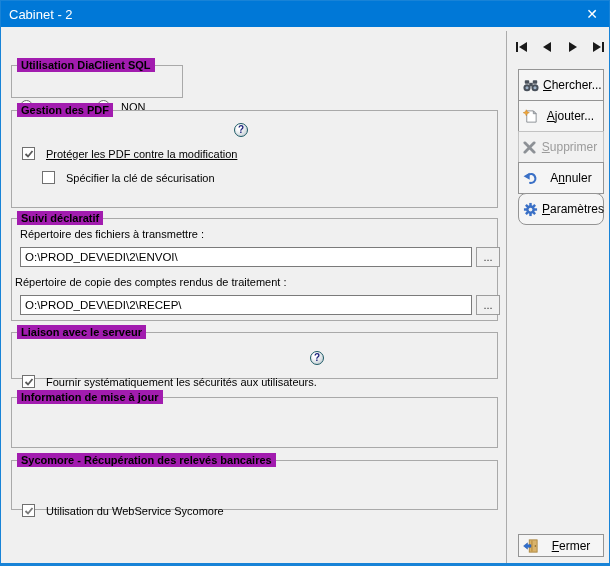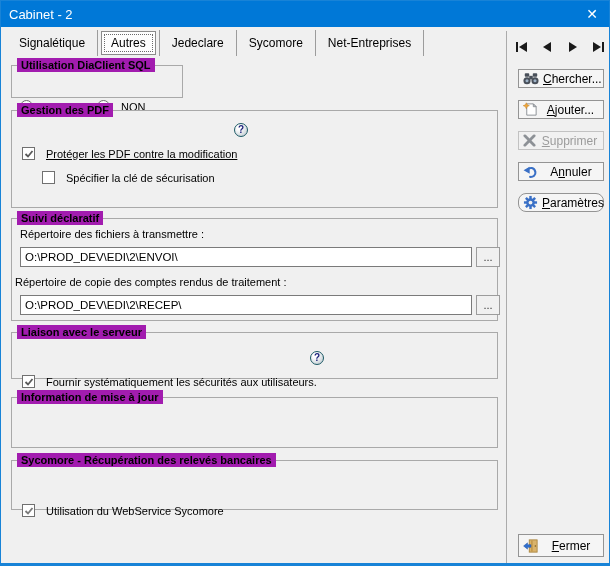--- a/index.html
+++ b/index.html
@@ -82,52 +82,40 @@
   
   .vsep { position:absolute; left:505px; top:30px; bottom:0; width:1px; background:#ababab; }
 
   .navrow {
     position:absolute; left:514px; top:39px; width:90px; height:14px;
     display:flex; justify-content:space-between; align-items:center;
   }
   .navbtn { width:14px; height:12px; display:flex; align-items:center; justify-content:center; }
 
   .btn {
-    position:absolute; left:517px; width:86px; height:19px;
+    position:absolute; left:517px; width:86px; height:32px;
     background:#f5f5f5; border:1px solid #949494;
     display:flex; align-items:center; gap:4px; padding:0 4px;
     font-size:12px; color:#000;
   }
   .btn .icon { flex:0 0 auto; display:flex; align-items:center; }
   .btn .btext { flex:1; text-align:center; white-space:nowrap; }
   .btn .k { text-decoration:underline; }
   .btn.disabled { color:#9b9b9b; border-color:#c2c2c2; background:#f1f1f1; }
 </style>
 </head>
 <body>
 
 <div class="dialog">
 
   <div class="titlebar">
     <span class="title">Cabinet - 2</span>
     <span class="close">✕</span>
   </div>
 
-  <div class="tabbar">
-    <span class="tab">Signalétique</span>
-    <span class="tabsep"></span>
-    <span class="tab active">Autres</span>
-    <span class="tabsep"></span>
-    <span class="tab">Jedeclare</span>
-    <span class="tabsep"></span>
-    <span class="tab">Sycomore</span>
-    <span class="tabsep"></span>
-    <span class="tab">Net-Entreprises</span>
-    <span class="tabsep"></span>
-  </div>
 
   <div class="group" style="left:10px; top:64px; width:172px; height:33px;">
     <span class="gtitle">Utilisation DiaClient SQL</span>
     <div class="row" style="left:8px; top:10px;">
       <span class="radio">
           <span class="dot"></span>
         </span>
       <span class="lbl">OUI</span>
     </div>
     <div class="row" style="left:85px; top:10px;">

